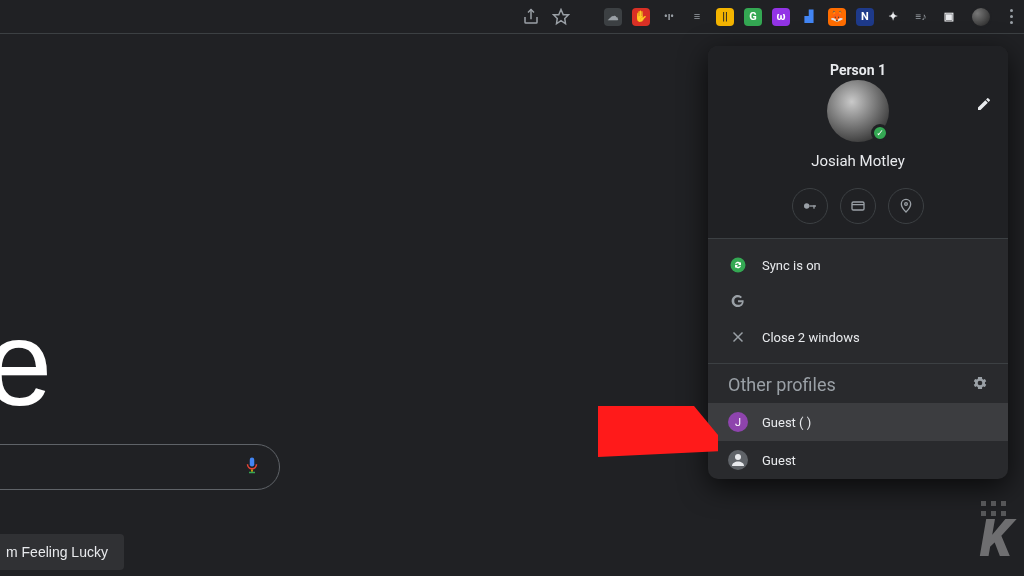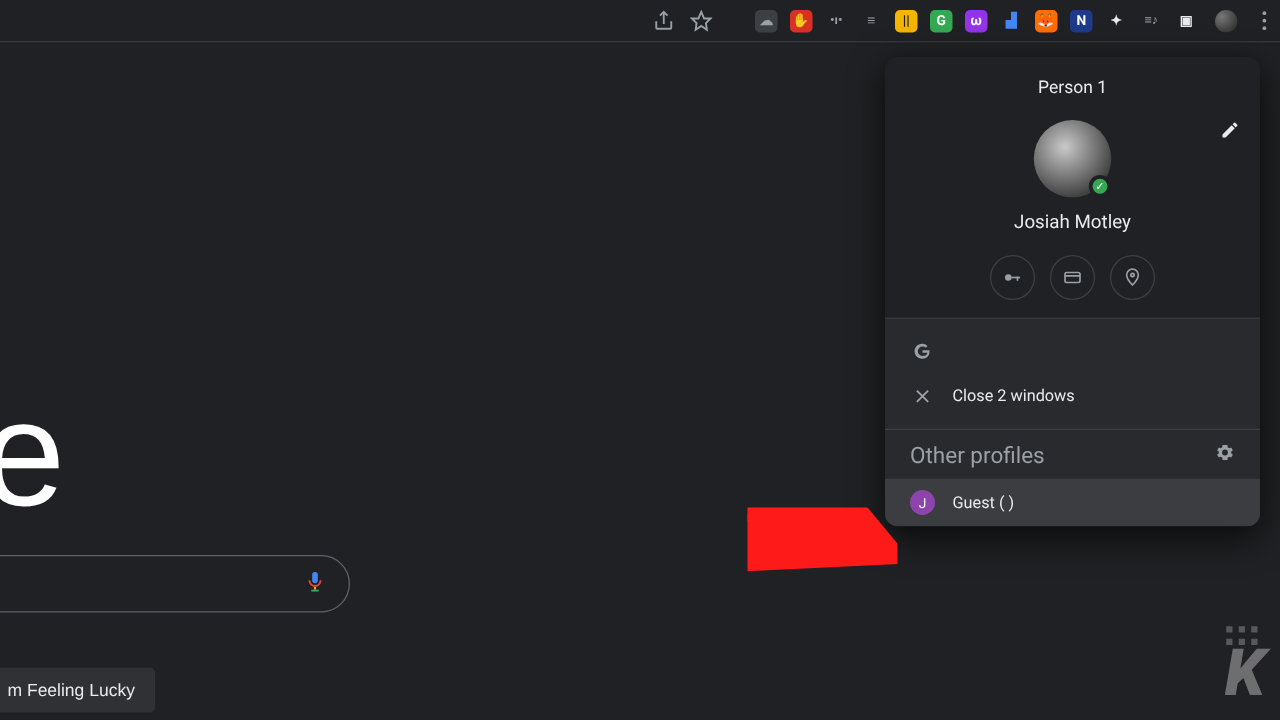--- a/index.html
+++ b/index.html
@@ -87,21 +87,21 @@
     border-radius:10px;
     box-shadow:0 8px 28px rgba(0,0,0,.7);
     overflow:hidden;
     font-size:13px;
   }
   .panel-header{
     background:#202124;
     padding:16px 16px 14px;
     position:relative;
   }
-  .panel-title{text-align:center;font-weight:400;font-size:14px;margin-bottom:18px;}
+  .panel-title{text-align:center;font-weight:700;font-size:14px;margin-bottom:2px;}
   .edit-icon{position:absolute;top:50px;right:16px;cursor:pointer;color:#e8eaed;}
   .edit-icon svg{width:16px;height:16px;}
   .avatar-big{
     width:62px;height:62px;border-radius:50%;
     background:radial-gradient(circle at 40% 35%,#c9c9c9,#111);
     margin:0 auto;position:relative;
   }
   .sync-dot{position:absolute;bottom:0;right:0;width:18px;height:18px;border-radius:50%;background:#34a853;border:3px solid #202124;display:flex;align-items:center;justify-content:center;}
   .sync-dot::after{content:"✓";color:#fff;font-size:9px;}
   .profile-name{text-align:center;margin-top:10px;font-size:15px;color:#e8eaed;}
@@ -256,20 +256,29 @@
         <svg viewBox="0 0 24 24" fill="none" stroke="currentColor" stroke-width="2">
             <path d="M12 21s-7-7-7-12a7 7 0 0114 0c0 5-7 12-7 12z"></path>
             <circle cx="12" cy="9" r="2"></circle>
           </svg>
       </div>
     </div>
   </div>
 
   <div class="panel-list">
     <div class="row">
+      <span class="left" style="color:#34a853">
+        <svg viewBox="0 0 24 24" fill="currentColor">
+            <circle cx="12" cy="12" r="10"></circle>
+            <path fill="#fff" d="M8 11a4 4 0 017-2l1-1v4h-4l1.5-1.5A2.5 2.5 0 009.5 11zm8 2a4 4 0 01-7 2l-1 1v-4h4l-1.5 1.5A2.5 2.5 0 0014.5 13z"></path>
+          </svg>
+      </span>
+      <span>Sync is on</span>
+    </div>
+    <div class="row">
       <span class="left">
         <svg viewBox="0 0 24 24" fill="currentColor">
             <path d="M12 11v2.5h5.3c-.5 2.2-2.4 3.5-5.3 3.5a5 5 0 110-10c1.4 0 2.6.5 3.5 1.3l1.8-1.8A8 8 0 1012 20c4.5 0 7.5-3.2 7.5-7.7 0-.5 0-.9-.1-1.3z"></path>
           </svg>
       </span>
     </div>
     <div class="row">
       <span class="left">
         <svg viewBox="0 0 24 24" fill="none" stroke="currentColor" stroke-width="2">
             <line x1="6" y1="6" x2="18" y2="18"></line>
@@ -287,20 +296,31 @@
           <path d="M19.4 13a7.5 7.5 0 000-2l2-1.6-2-3.4-2.4 1a7.4 7.4 0 00-1.7-1L15 3h-6l-.3 2.9a7.4 7.4 0 00-1.7 1l-2.4-1-2 3.4L4.6 11a7.5 7.5 0 000 2l-2 1.6 2 3.4 2.4-1c.5.4 1.1.8 1.7 1L9 21h6l.3-2.9c.6-.3 1.2-.6 1.7-1l2.4 1 2-3.4zM12 15.5A3.5 3.5 0 1115.5 12 3.5 3.5 0 0112 15.5z"></path>
         </svg>
     </span>
   </div>
 
   <div class="row selected">
     <span class="left">
       <span class="mini-avatar purple">J</span>
     </span>
     <span>Guest (                          )</span>
+  </div>
+  <div class="row">
+    <span class="left">
+      <span class="mini-avatar grey">
+        <svg viewBox="0 0 24 24" fill="#e8eaed" width="12" height="12">
+            <circle cx="12" cy="8" r="4"></circle>
+            <path d="M4 20c0-4 4-6 8-6s8 2 8 6z"></path>
+          </svg>
+      </span>
+    </span>
+    <span>Guest</span>
   </div>
 </div>
 
 <svg class="arrow" viewBox="0 0 120 60">
   <defs>
       <marker id="ah" markerWidth="12" markerHeight="12" refX="9" refY="6" orient="auto">
         <path d="M0 0L12 6L0 12z" fill="#ff1a1a"></path>
       </marker>
     </defs>
   <path d="M5 8 Q50 8 100 30" stroke="#ff1a1a" stroke-width="12" fill="none" marker-end="url(#ah)" stroke-linecap="round"></path>

